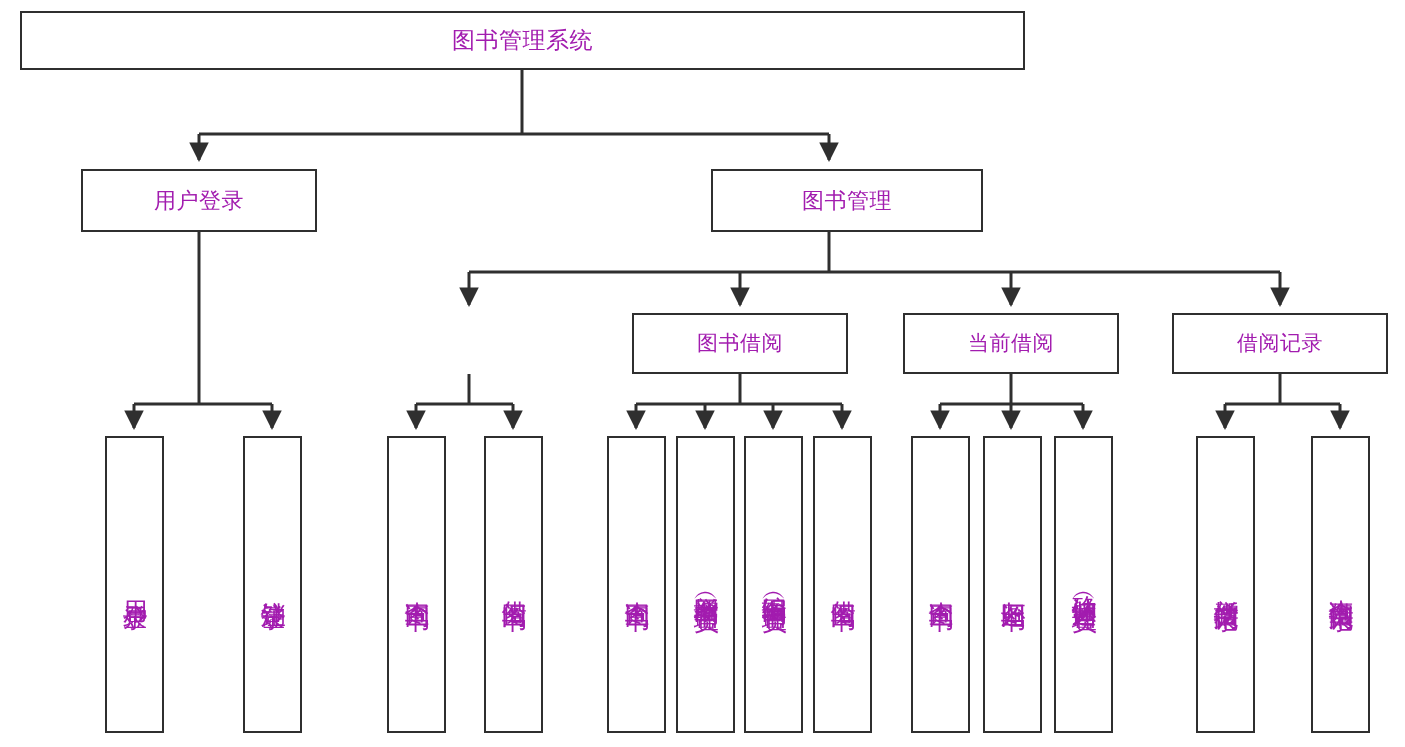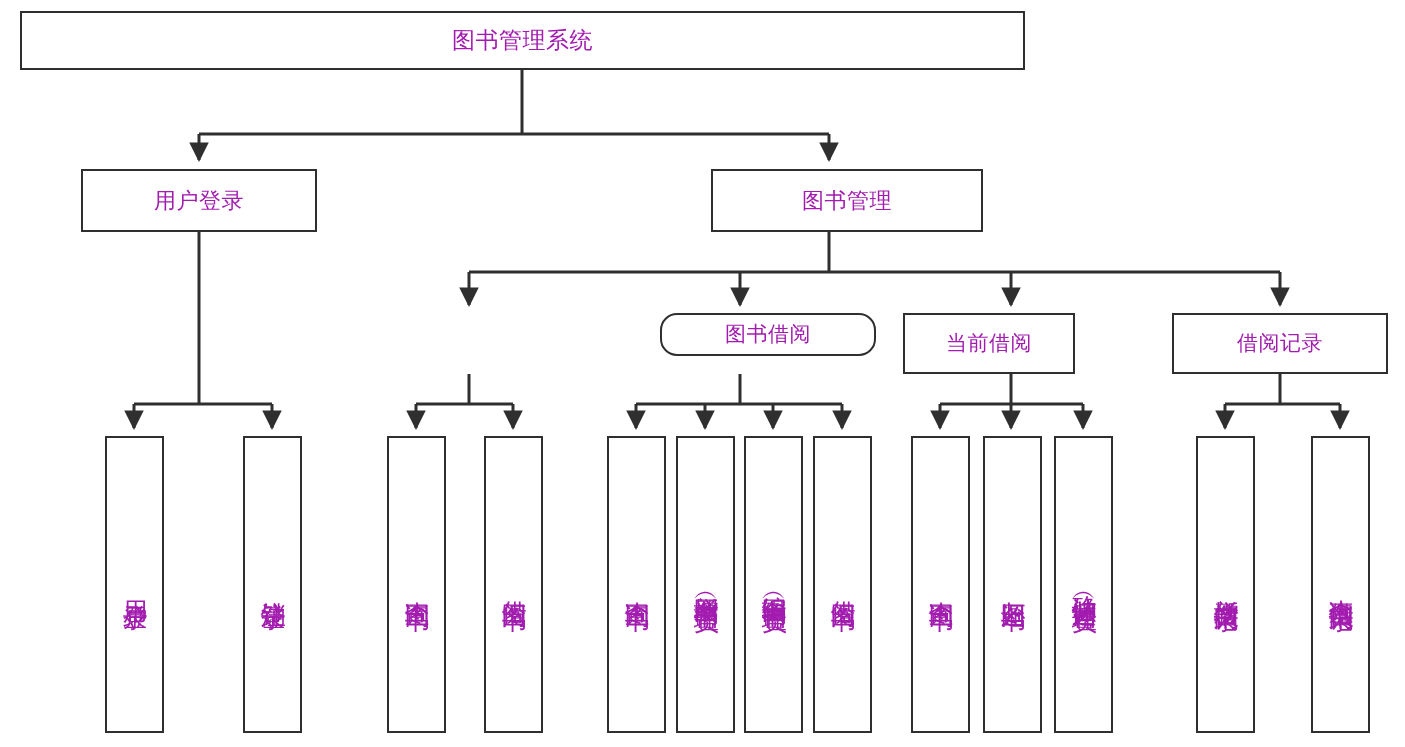--- a/index.html
+++ b/index.html
@@ -127,24 +127,24 @@
     <span class="label">图书管理系统</span>
   </div>
 
   <div class="node lvl2" style="left: 81px; top: 169px; width: 236px; height: 63px;">
     <span class="label">用户登录</span>
   </div>
   <div class="node lvl2" style="left: 711px; top: 169px; width: 272px; height: 63px;">
     <span class="label">图书管理</span>
   </div>
 
-  <div class="node lvl3" style="left: 660px; top: 313px; width: 216px; height: 43px; border-radius: 17px;">
+  <div class="node lvl3" style="left: 632px; top: 313px; width: 216px; height: 61px;">
     <span class="label">图书借阅</span>
   </div>
-  <div class="node lvl3" style="left: 903px; top: 313px; width: 172px; height: 61px;">
+  <div class="node lvl3" style="left: 903px; top: 313px; width: 216px; height: 61px;">
     <span class="label">当前借阅</span>
   </div>
   <div class="node lvl3" style="left: 1172px; top: 313px; width: 216px; height: 61px; text-align: right;">
     <span class="label">借阅记录</span>
   </div>
 
   <div class="node leaf" style="left: 105px; top: 436px; width: 59px; height: 297px;">
     <span class="label">用户登录</span>
   </div>
   <div class="node leaf" style="left: 243px; top: 436px; width: 59px; height: 297px;">

